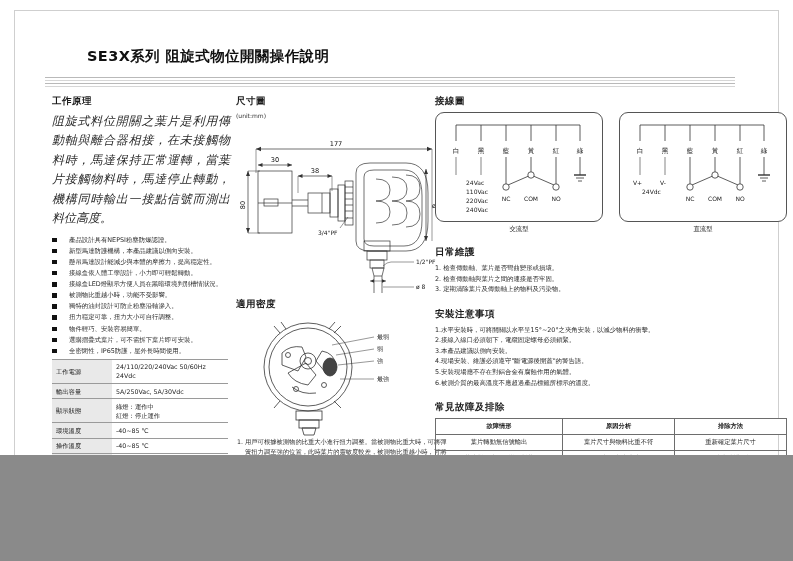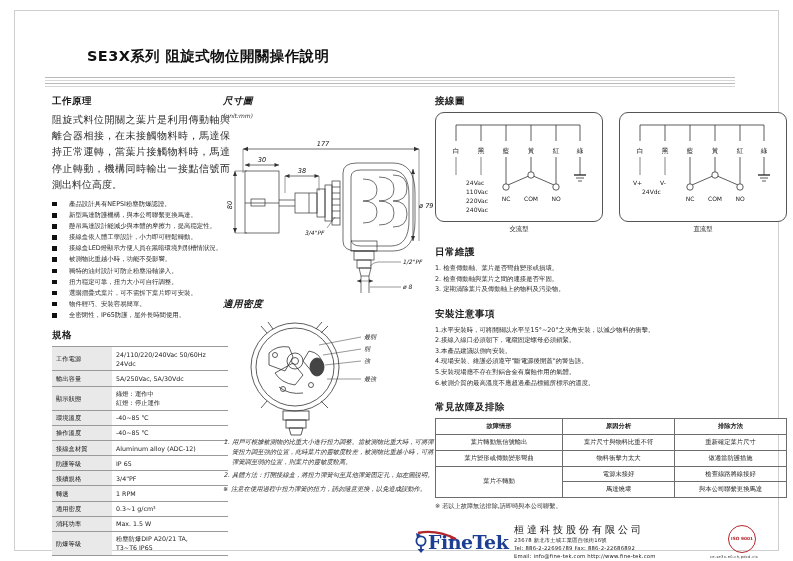--- a/index.html
+++ b/index.html
@@ -1,28 +1,28 @@
 <!DOCTYPE html>
 <html><head>
 <meta charset="utf-8">
 <style>
   html,body{margin:0;padding:0;background:#8a8a8a;}
   body{font-family:"DejaVu Sans","Liberation Sans",sans-serif;}
-  .page{position:relative;width:793px;height:561px;background:#ffffff;overflow:hidden;box-sizing:border-box;}
+  .page{position:relative;width:793px;height:455px;background:#ffffff;overflow:hidden;box-sizing:border-box;}
   .sheet{position:absolute;left:14px;top:10px;width:765px;height:541px;background:#fff;border:1px solid #cfcfcf;box-sizing:border-box;}
   .title{position:absolute;left:72px;top:36px;font-size:14.5px;font-weight:bold;color:#111;letter-spacing:.4px;}
   .rules{position:absolute;left:30px;top:66px;width:690px;}
   .rules div{height:1px;background:#b9b9b9;margin-bottom:2px;}
   .rules div.thin{background:#d6d6d6;}
   
   .col1{position:absolute;left:22px;top:84px;width:178px;margin-left:15px;}
-  .col2{position:absolute;left:208px;top:84px;width:212px;font-style:italic;}
+  .col2{position:absolute;left:221px;top:84px;width:212px;}
   .col3{position:absolute;left:420px;top:84px;width:360px;}
   h2.sec{font-size:9.5px;font-weight:bold;color:#1a1a1a;margin:0 0 4px 0;letter-spacing:.5px;}
-  .body-text{font-size:10px;line-height:1.62;color:#2a2a2a;text-align:justify;margin:0 0 6px 0;}
+  .body-text{font-size:12px;line-height:1.62;color:#2a2a2a;text-align:justify;margin:0 0 6px 0;font-style:italic;}
   ul.bullets{list-style:none;margin:0;padding:0;}
   ul.bullets li{position:relative;font-size:6.4px;line-height:1.58;color:#2a2a2a;padding-left:17px;margin-bottom:1px;}
   ul.bullets li:before{content:"";position:absolute;left:0;top:3px;width:4.5px;height:4.5px;background:#111;}
   
   table.spec{border-collapse:collapse;width:176px;margin-top:3px;font-size:6.3px;}
   table.spec td{border-top:1px solid #9a9a9a;padding:2.5px 4px;vertical-align:middle;color:#222;line-height:1.45;}
   table.spec tr:last-child td{border-bottom:1px solid #9a9a9a;}
   table.spec td.k{width:52px;background:#e9e9e9;font-weight:normal;color:#111;}
   
   .unit{font-size:6px;color:#333;margin:0 0 2px 0;}
@@ -72,33 +72,32 @@
         <div class="thin"></div>
   </div>
 
   <div class="col1">
 
     <h2 class="sec">工作原理</h2>
     <p class="body-text">阻旋式料位開關之葉片是利用傳動軸與離合器相接，在未接觸物料時，馬達保持正常運轉，當葉片接觸物料時，馬達停止轉動，機構同時輸出一接點信號而測出料位高度。</p>
 
     <ul class="bullets">
       <li>產品設計具有NEPSI粉塵防爆認證。</li>
-      <li>新型馬達防護機構，與本公司聯繫更換馬達。</li>
+      <li>新型馬達防護機構，本產品建議以側向安裝。</li>
       <li>懸吊馬達設計能減少與本體的摩擦力，提高穩定性。</li>
       <li>接線盒依人體工學設計，小力即可輕鬆轉動。</li>
       <li>接線盒LED燈顯示方便人員在黑暗環境判別槽情狀況。</li>
       <li>被測物比重越小時，功能不受影響。</li>
       <li>獨特的油封設計可防止粉塵沿軸滲入。</li>
       <li>扭力穩定可靠，扭力大小可自行調整。</li>
+      <li>物件輕巧、安裝容易簡單。</li>
       <li>選購摺疊式葉片，可不需拆下葉片即可安裝。</li>
-      <li>物件輕巧、安裝容易簡單。</li>
       <li>全密閉性，IP65防護，屋外長時間使用。</li>
     </ul>
 
-    <h2 class="sec" style="margin-top:9px;">規格</h2>
     <table class="spec">
       <tbody>
         <tr>
               <td class="k">工作電源</td>
               <td style="white-space:pre-line">24/110/220/240Vac 50/60Hz
 24Vdc</td>
             </tr>
         <tr>
               <td class="k">輸出容量</td>
               <td style="white-space:pre-line">5A/250Vac, 5A/30Vdc</td>

